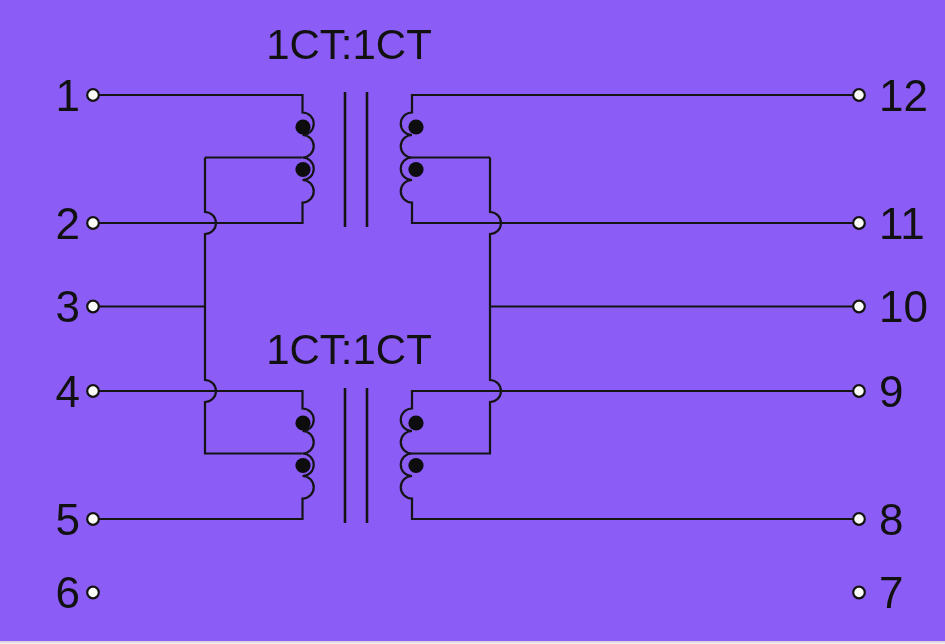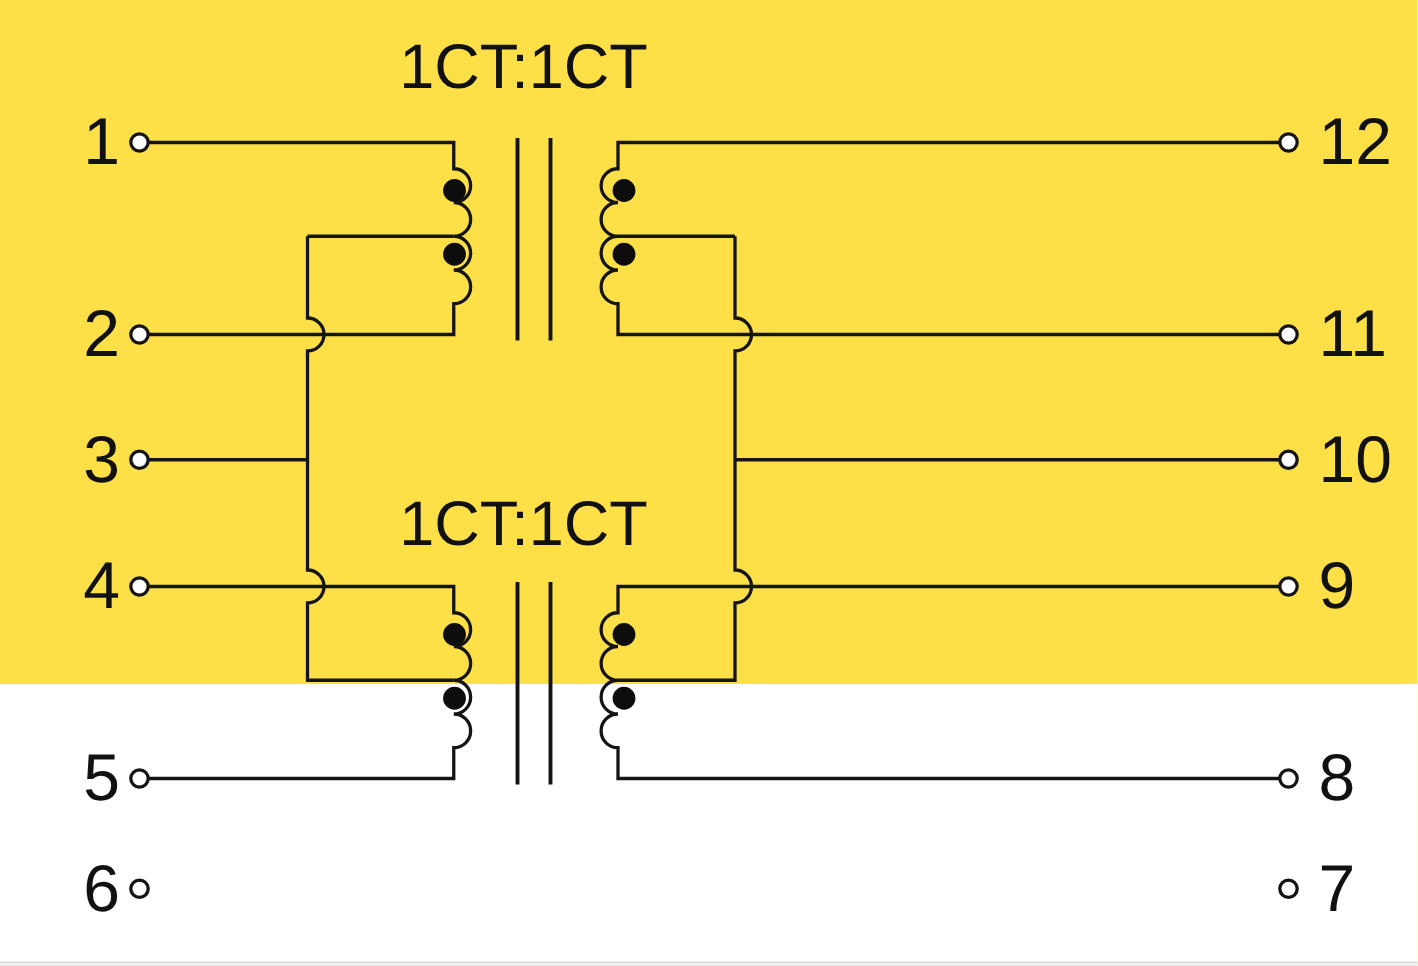--- a/index.html
+++ b/index.html
@@ -7,22 +7,22 @@
     padding: 0;
     background: #ffffff;
     width: 945px;
     height: 644px;
     overflow: hidden;
     font-family: "Liberation Sans", sans-serif;
   }
   .stage {
     position: relative;
     width: 945px;
-    height: 456px;
-    background: #fde047;
+    height: 644px;
+    background: #8b5cf6;
   }
   svg text {
     font-family: "Liberation Sans", sans-serif;
     fill: #111111;
   }
   .pin-label  { font-size: 44px; }
   .ratio-label { font-size: 42px; }
   .wire   { stroke: #141414; stroke-width: 2.2; fill: none; stroke-linejoin: miter; }
   .core   { stroke: #141414; stroke-width: 2.6; fill: none; }
   .term   { stroke: #141414; stroke-width: 2.2; fill: #ffffff; }

